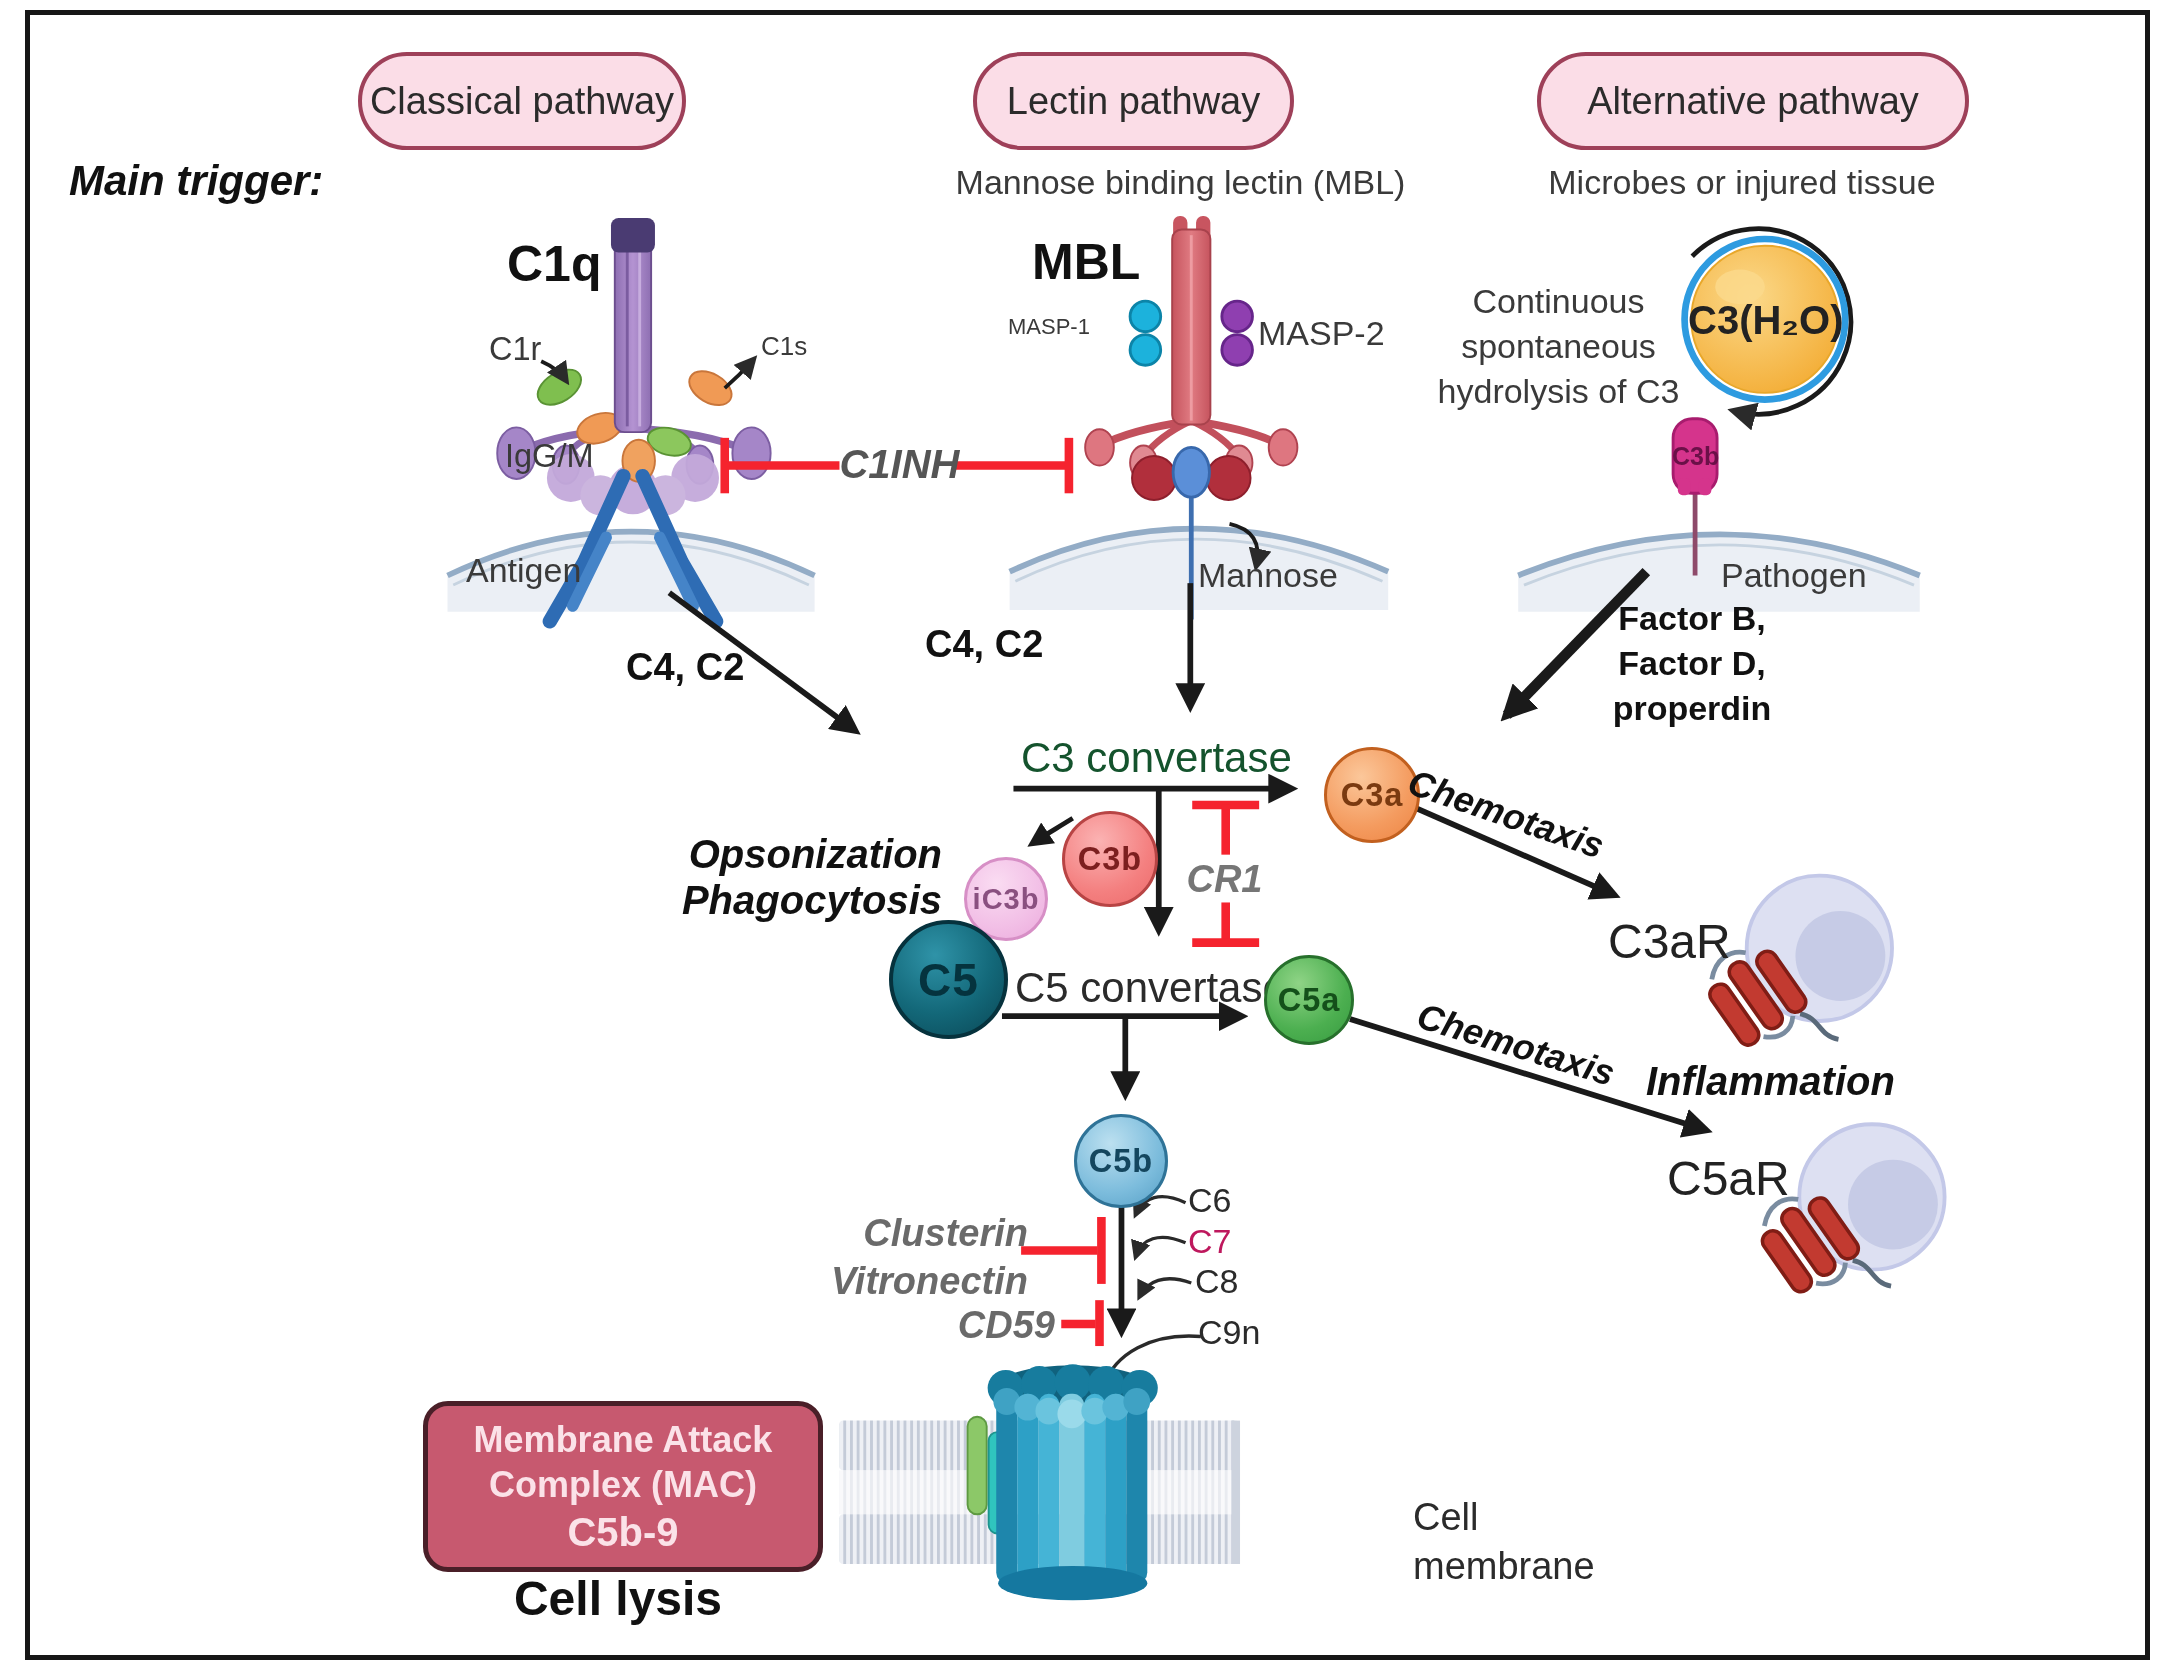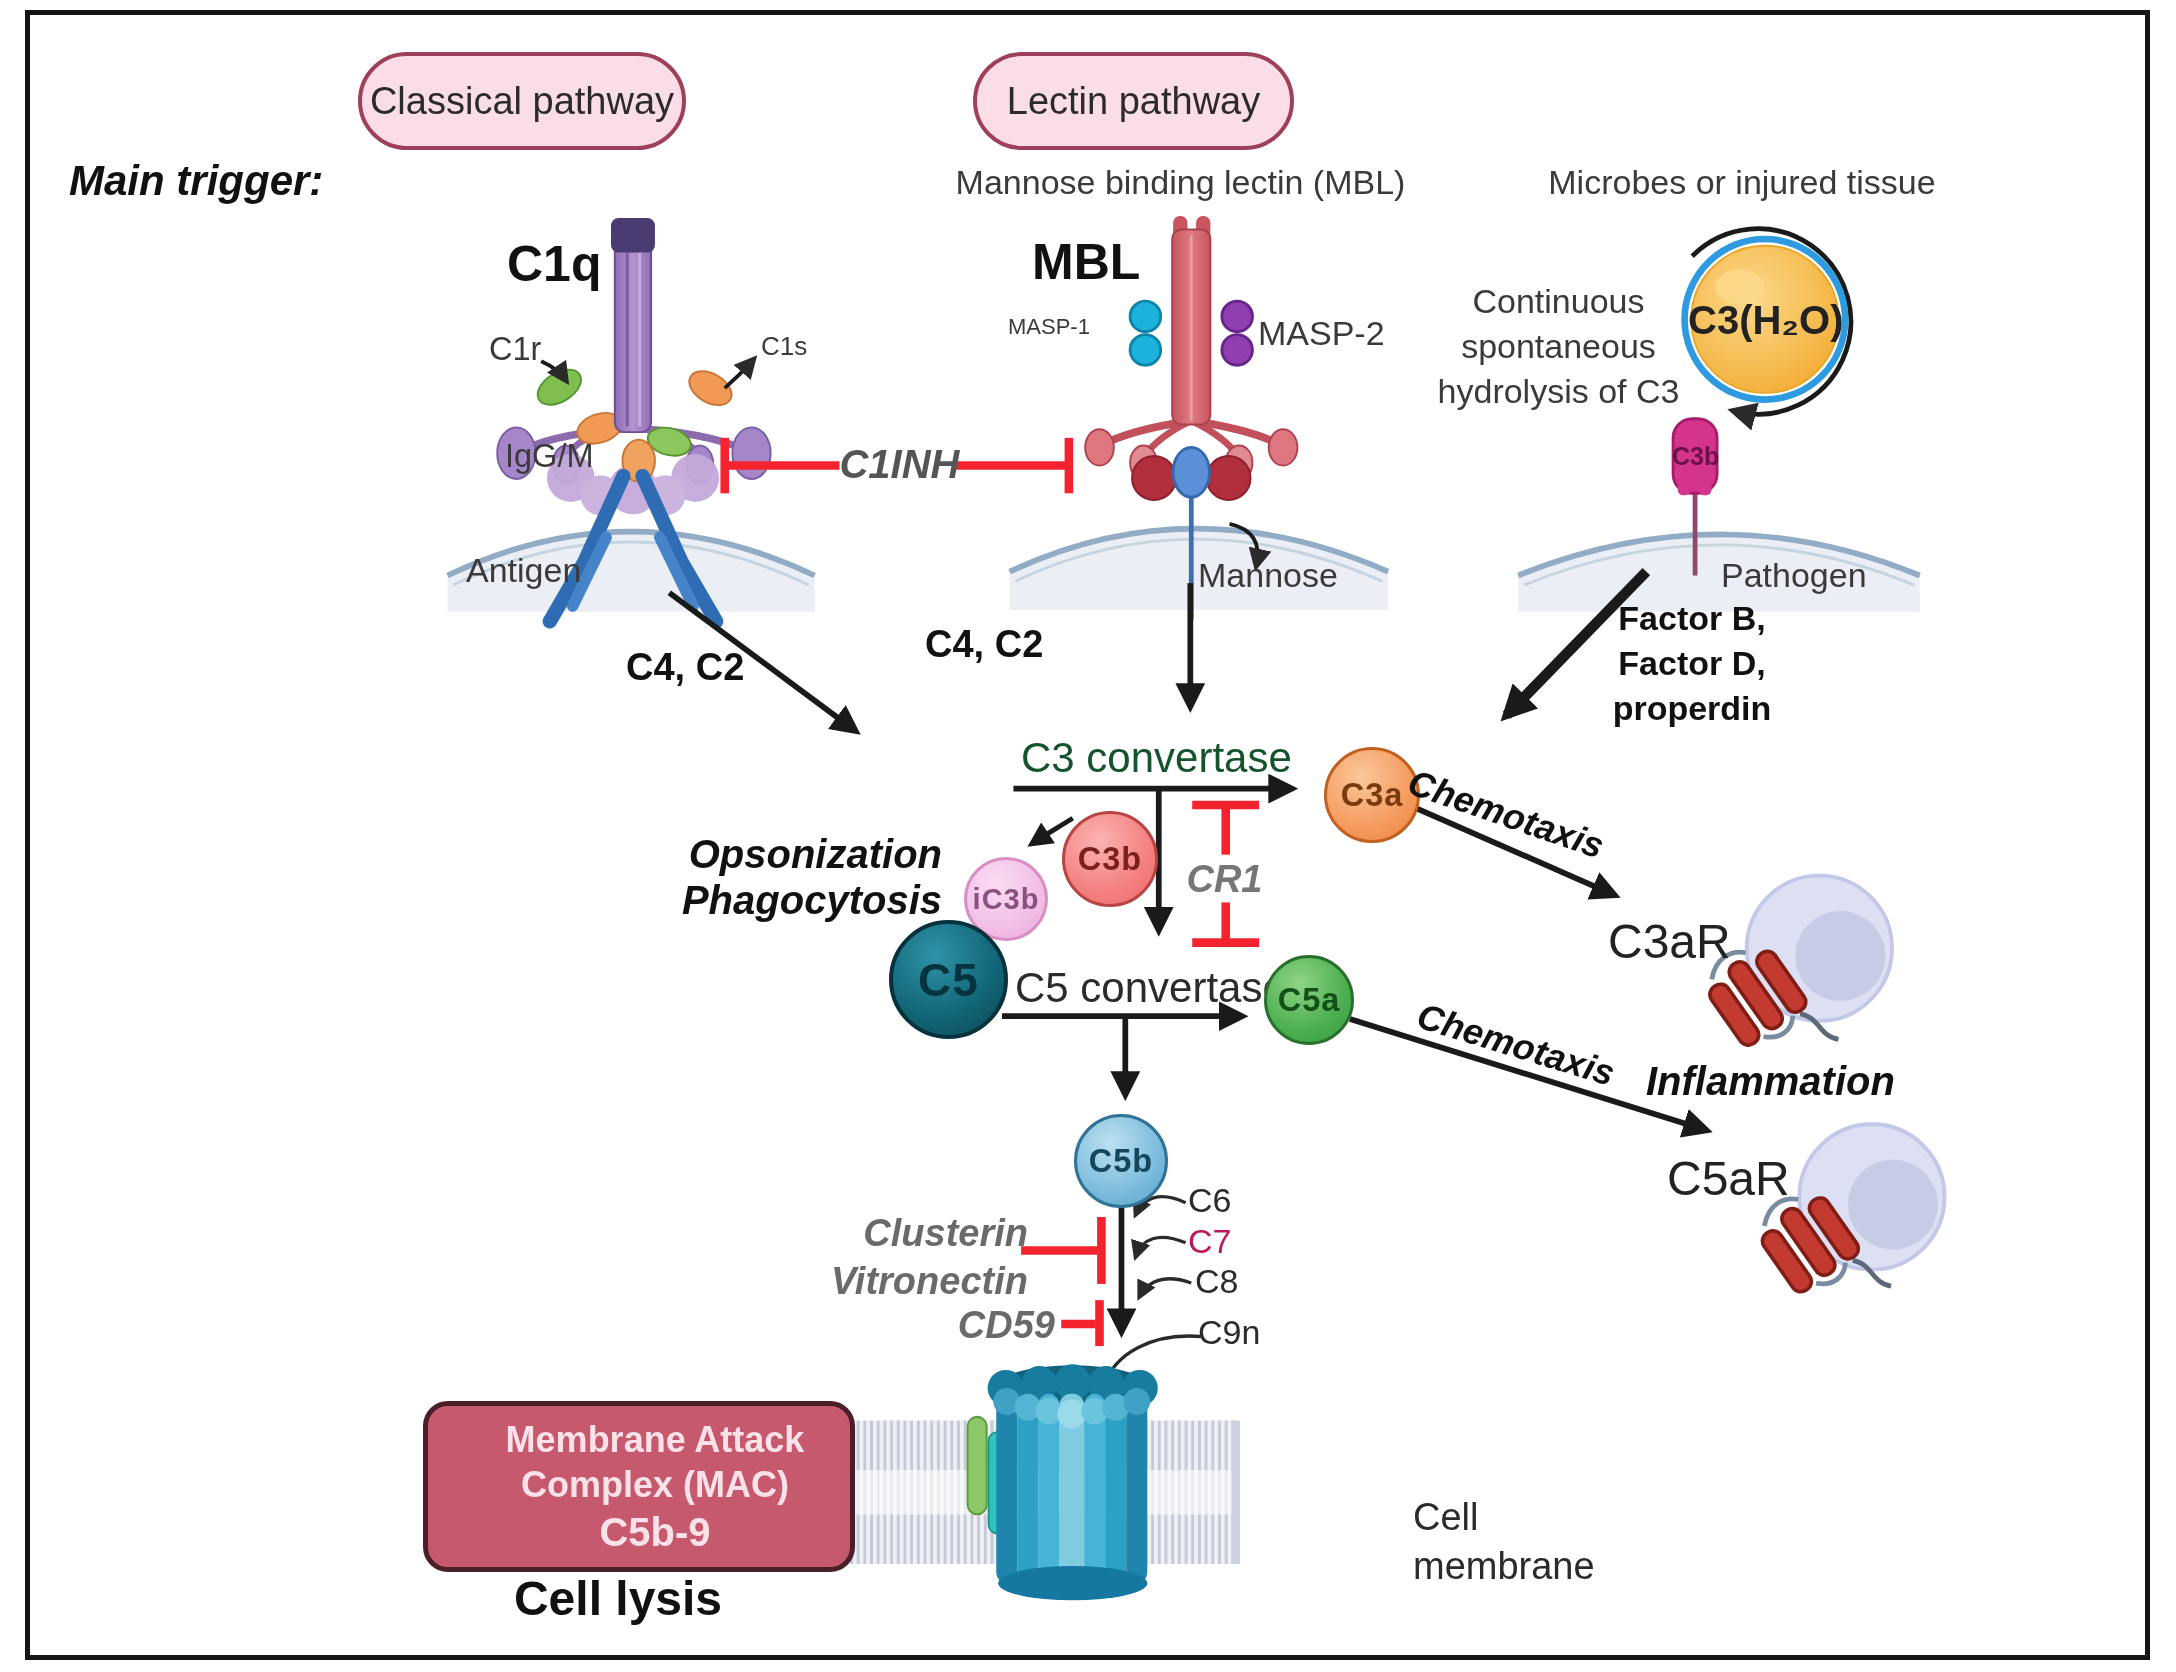--- a/index.html
+++ b/index.html
@@ -16,21 +16,21 @@
         font-weight:bold;letter-spacing:1px;}
   .b-c3{background:radial-gradient(circle at 38% 30%,#F8D95E,#F3C133 55%,#DDA71A);border:4.8px solid #8F6D12;color:#4a3505;font-size:46px;}
   .b-c3a{background:radial-gradient(circle at 38% 30%,#FBC79A,#F49B5F 60%,#ED8443);border:3.8px solid #C2601F;color:#7a3a10;font-size:32.5px;}
   .b-c3b{background:radial-gradient(circle at 38% 30%,#FBB3B3,#F48080 60%,#EC6A6A);border:3.8px solid #B84444;color:#7c1f1f;font-size:32.5px;}
   .b-ic3b{background:radial-gradient(circle at 38% 30%,#FADCF2,#F2BFE6 60%,#EBAADC);border:3.8px solid #D78FC6;color:#8a5080;font-size:29px;}
   .b-c5a{background:radial-gradient(circle at 38% 30%,#8FD486,#4CAF50 60%,#379B40);border:3.8px solid #27702c;color:#14501a;font-size:32.5px;}
   .b-c5b{background:radial-gradient(circle at 38% 30%,#BCE0F0,#7CBCDC 60%,#569FC6);border:3.8px solid #2F7397;color:#14465e;font-size:32.5px;}
   .gray-it{font-style:italic;font-weight:bold;color:#6a6a6a;}
   .mac-box{position:absolute;border-radius:25px;background:#C7596F;border:5.7px solid #4A1F28;
            display:flex;flex-direction:column;align-items:center;justify-content:center;
-           color:#FBE2E8;font-weight:bold;line-height:1.25;padding-left:32px;}
+           color:#FBE2E8;font-weight:bold;line-height:1.25;}
   svg{position:absolute;left:0;top:0;}
 </style>
 </head>
 <body>
 
 <div id="page">
   <div class="frame"></div>
 
   <svg width="2177" height="1673" viewBox="0 0 2277 1750">
     <defs>
@@ -231,20 +231,21 @@
         <circle cx="1167" cy="1472" r="14" fill="#53B4D4"></circle>
       <circle cx="1189" cy="1466" r="14" fill="#3FA2C4"></circle>
       <ellipse cx="1122" cy="1656" rx="78" ry="18" fill="#1578A0"></ellipse>
     </g>
   </svg>
 
   <div class="abs blabel" style="left:69px;top:157px;font-size:42px;font-style:italic;">Main trigger:</div>
 
   <div class="pill" style="left:358px;top:52px;width:320px;">Classical pathway</div>
   <div class="pill" style="left:973px;top:52px;width:313px;">Lectin pathway</div>
+  <div class="pill" style="left:1537px;top:52px;width:424px;">Alternative pathway</div>
 
   <div class="trig" style="left:913px;top:163px;width:535px;">Mannose binding lectin (MBL)</div>
   <div class="trig" style="left:1522px;top:163px;width:440px;">Microbes or injured tissue</div>
 
   <div class="abs blabel" style="left:507px;top:235px;font-size:50px;">C1q</div>
   <div class="abs" style="left:489px;top:331px;font-size:32.5px;color:#3a3a3a;">C1r</div>
   <div class="abs" style="left:761px;top:331px;font-size:26px;color:#3a3a3a;">C1s</div>
   <div class="abs" style="left:505px;top:438px;font-size:32.5px;color:#3a3a3a;">IgG/M</div>
   <div class="abs" style="left:466px;top:551px;font-size:34px;color:#3a3a3a;">Antigen</div>
   <div class="abs blabel" style="left:626px;top:646px;font-size:38px;">C4, C2</div>

